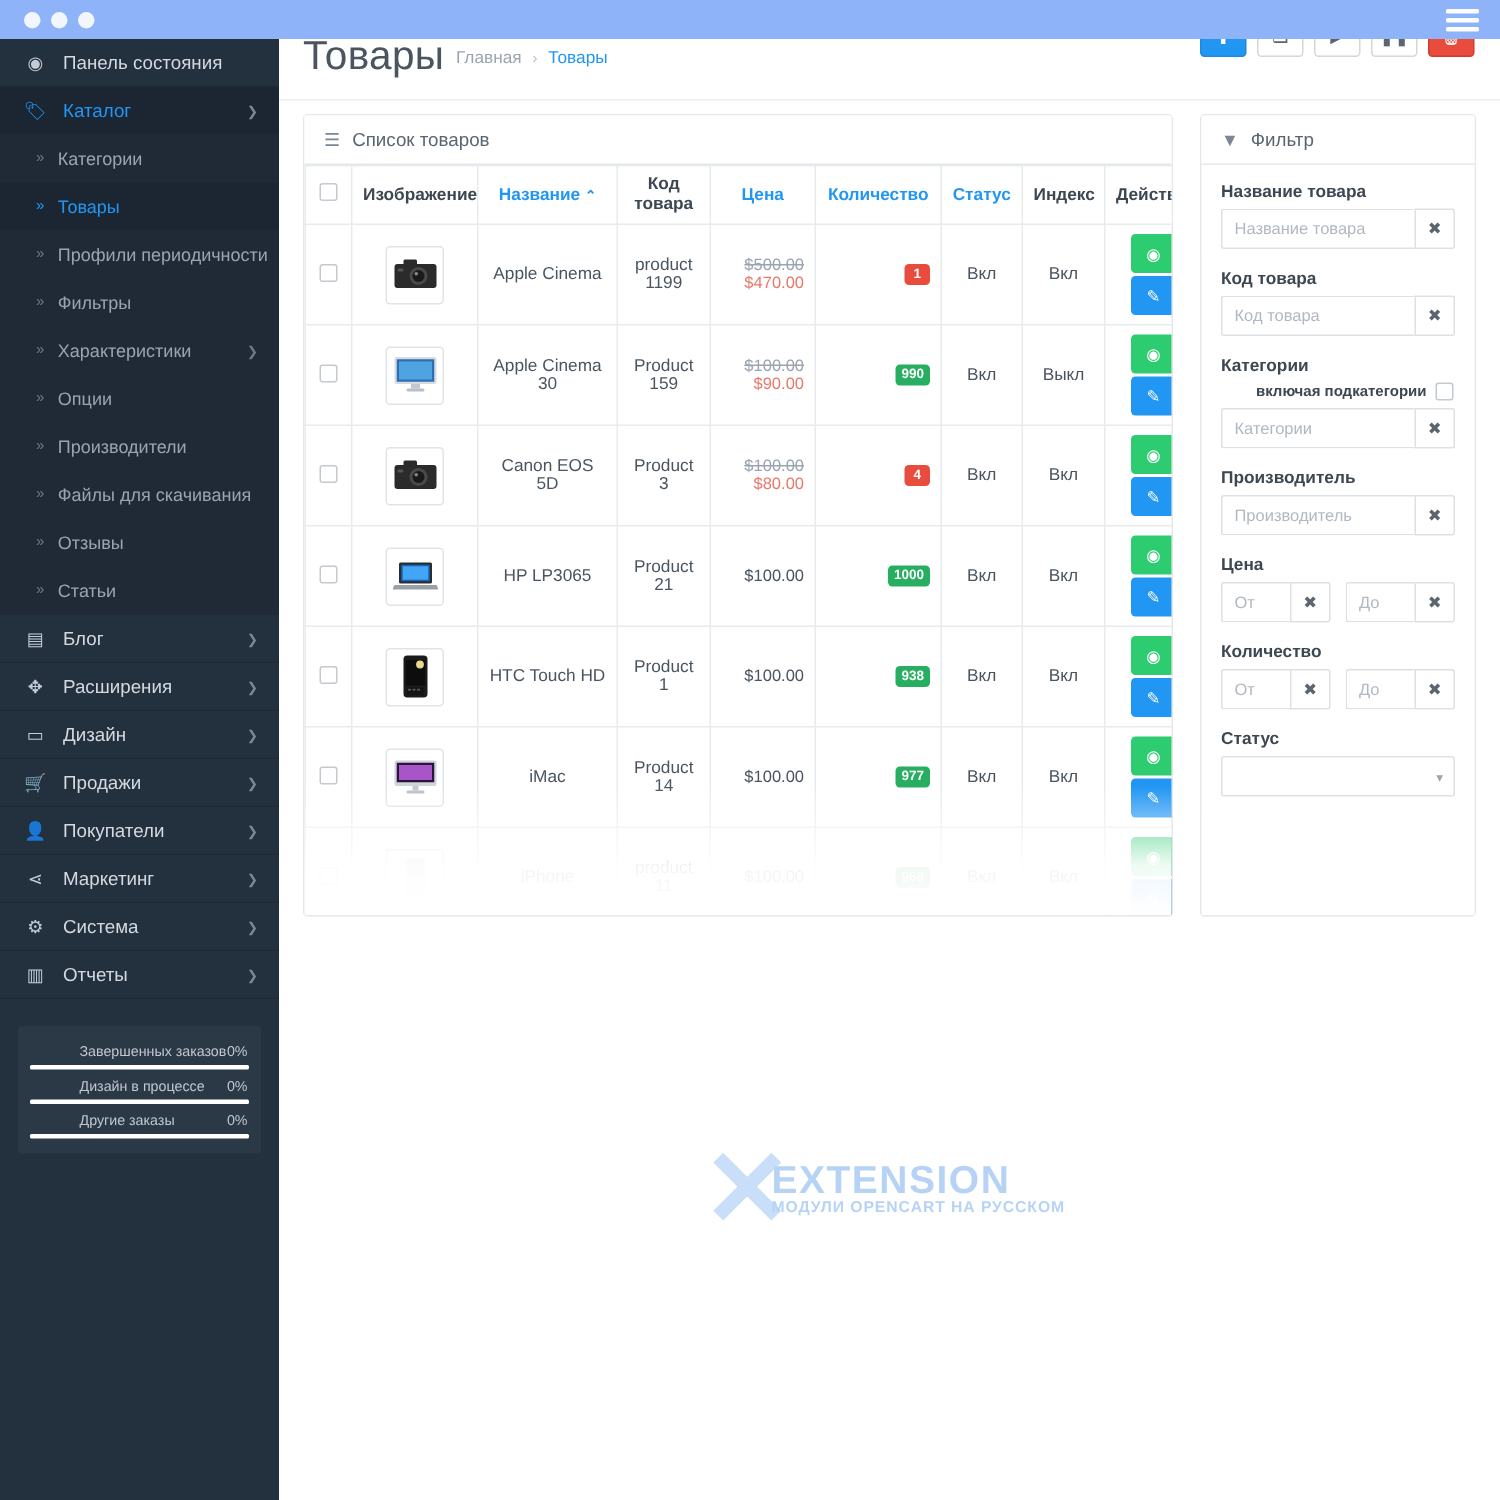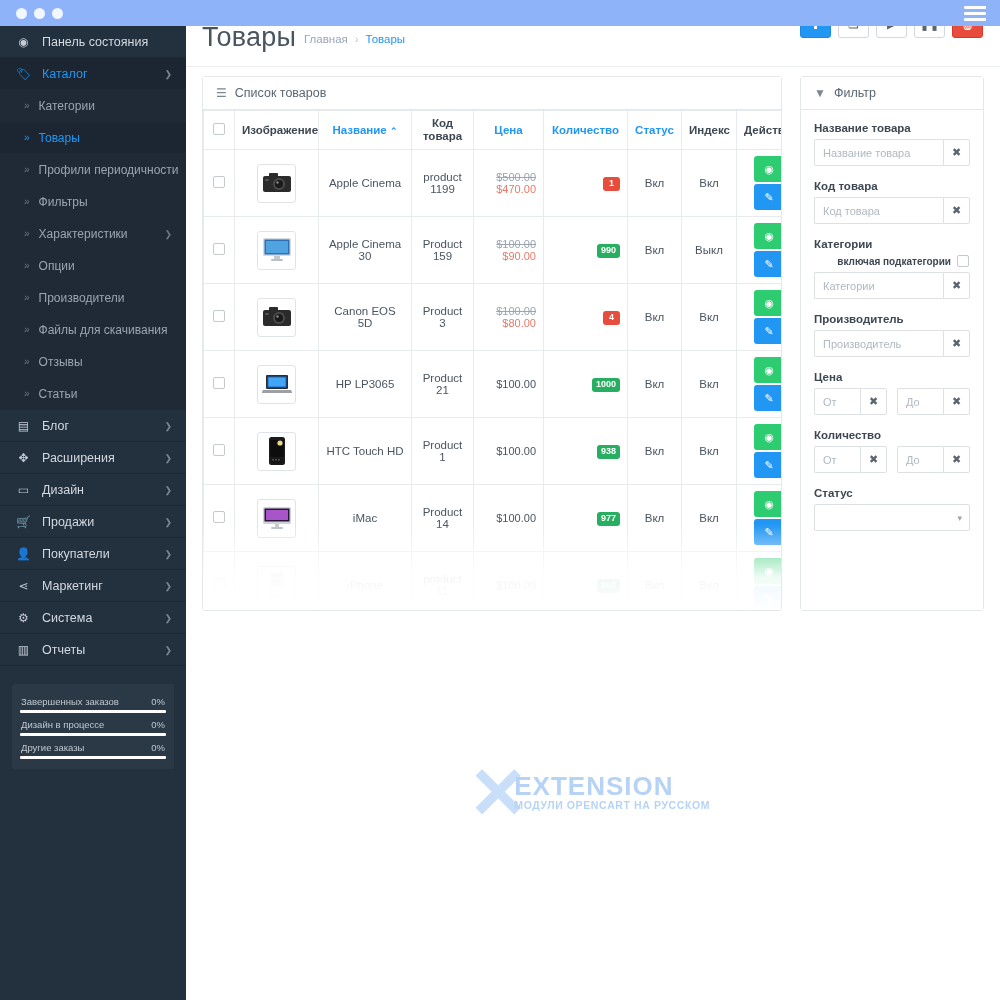--- a/index.html
+++ b/index.html
@@ -56,21 +56,21 @@
   .sub-item .caret{ font-size:9px; color:#6c7884; }
   .sub-item.active{ color:#2196f3; background:#1b2632; }
   .sub-item.active .chev{ color:#2196f3; }
 
   
   #sidebar-stats{
     margin:18px 12px 0 12px; padding:6px 8px 10px 8px;
     background:#2b3846; border-radius:2px;
   }
   .stat-row{ margin-top:6px; }
-  .stat-top{ display:flex; justify-content:space-between; font-size:9.5px; color:#c0c8d1; padding:0 1px 3px 1px; }
+  .stat-top{ display:flex; justify-content:space-between; font-size:9.5px; color:#c0c8d1; padding:0 1px 3px 1px;margin-left:32px; }
   .stat-bar{ height:3px; background:#ffffff; border-radius:1px; }
 
   
   #page-header{
     position:absolute; left:186px; top:26px; width:814px; height:41px;
     background:#ffffff;
     border-bottom:1px solid #eceff1;
     z-index:20;
   }
   #page-title{

